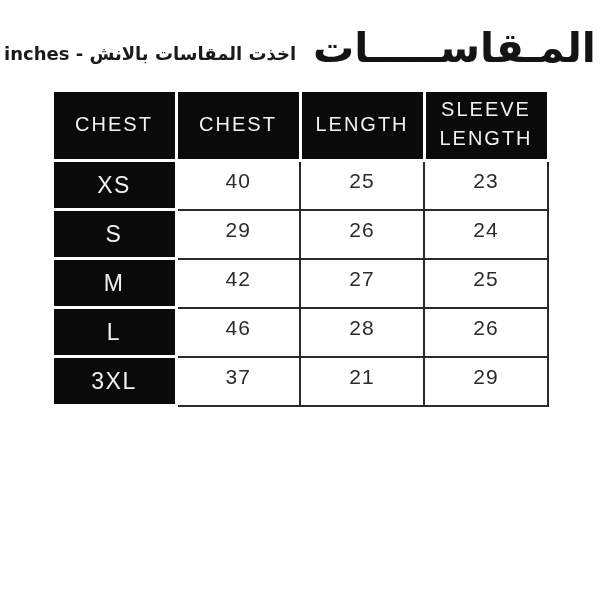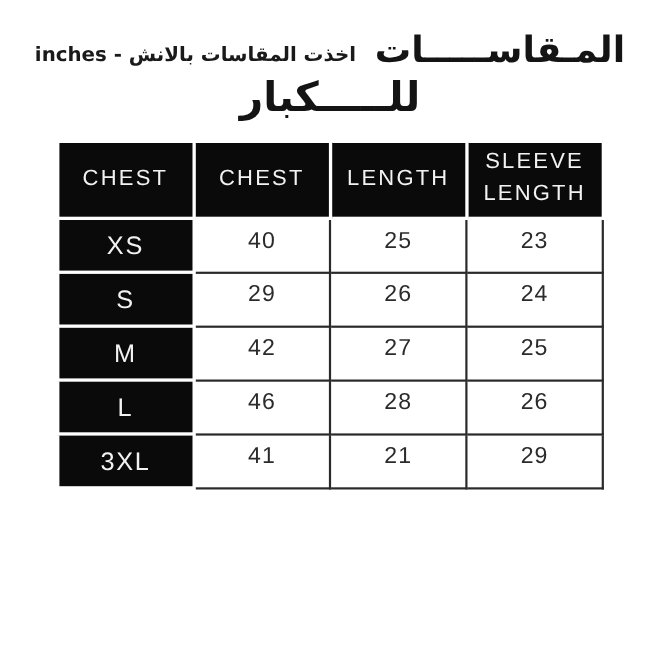--- a/index.html
+++ b/index.html
@@ -21,21 +21,21 @@
   .title-row {
     direction: rtl;
     display: flex;
     justify-content: center;
     align-items: center;
     gap: 17px;
     color: #141414;
   }
   .title-main {
     font-family: "DejaVu Sans", sans-serif;
-    font-size: 33px;
+    font-size: 41px;
     font-weight: 700;
     line-height: 1.0;
     letter-spacing: 0px;
     white-space: nowrap;
   }
   .title-sub {
     direction: rtl;
     font-family: "DejaVu Sans", sans-serif;
     font-size: 18px;
     font-weight: 600;
@@ -107,23 +107,20 @@
 </head>
 <body>
 
 <div class="page">
 
   <div class="title-row">
     <div class="title-main">المـقاســـــات</div>
     <div class="title-sub">اخذت المقاسات بالانش - inches</div>
   </div>
 
-  <div class="audience-row">
-    <div class="audience">للـــــكبار</div>
-  </div>
 
   <table class="size-chart">
     <colgroup>
         <col>
         <col>
         <col>
         <col>
       </colgroup>
     <thead>
       <tr>
@@ -153,20 +150,20 @@
         <td class="cell-light">25</td>
       </tr>
       <tr>
         <td class="cell-dark">L</td>
         <td class="cell-light">46</td>
         <td class="cell-light">28</td>
         <td class="cell-light">26</td>
       </tr>
       <tr>
         <td class="cell-dark">3XL</td>
-        <td class="cell-light">41</td>
+        <td class="cell-light">37</td>
         <td class="cell-light">21</td>
         <td class="cell-light">29</td>
       </tr>
     </tbody>
   </table>
 
 </div>
 
 </body></html>

